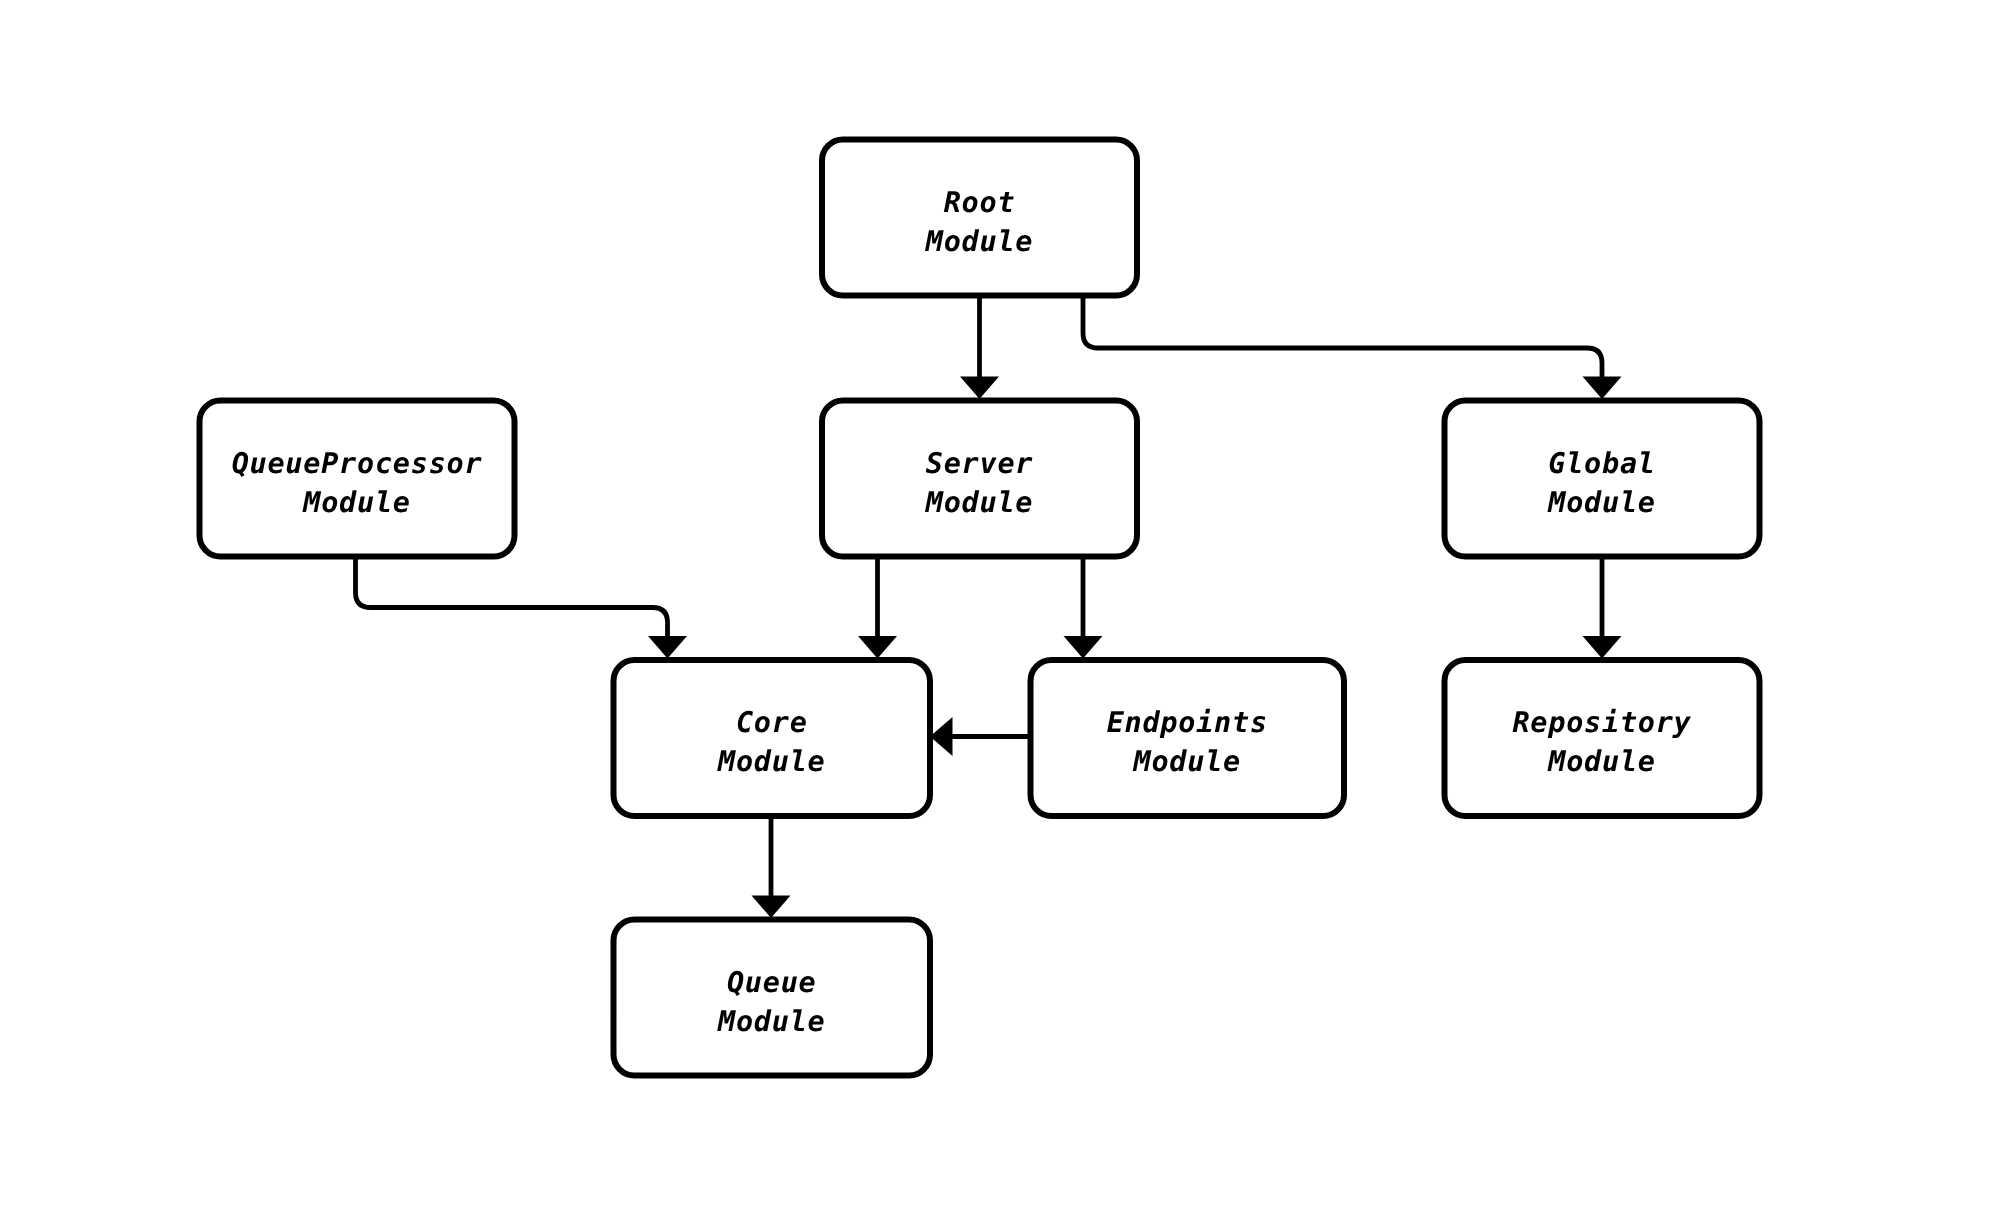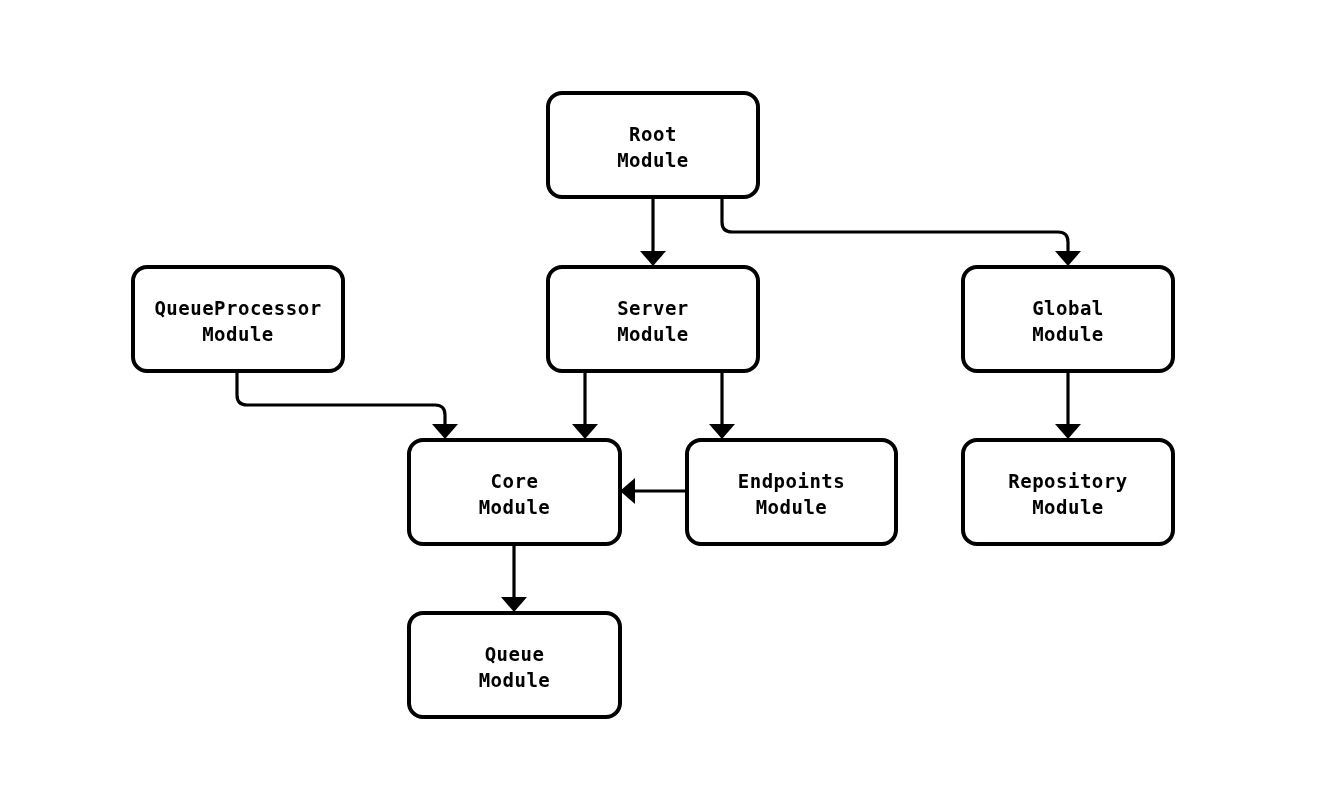--- a/index.html
+++ b/index.html
@@ -11,20 +11,21 @@
     width: 1337px;
     height: 809px;
     font-family: "DejaVu Sans Mono", "Liberation Mono", monospace;
     overflow: hidden;
   }
   #diagram-root {
     position: relative;
     width: 1337px;
     height: 809px;
     background: #ffffff;
+    font-style: italic;
   }
   svg#graph {
     position: absolute;
     top: 0;
     left: 0;
     width: 1337px;
     height: 809px;
     display: block;
   }
   .node-box {

